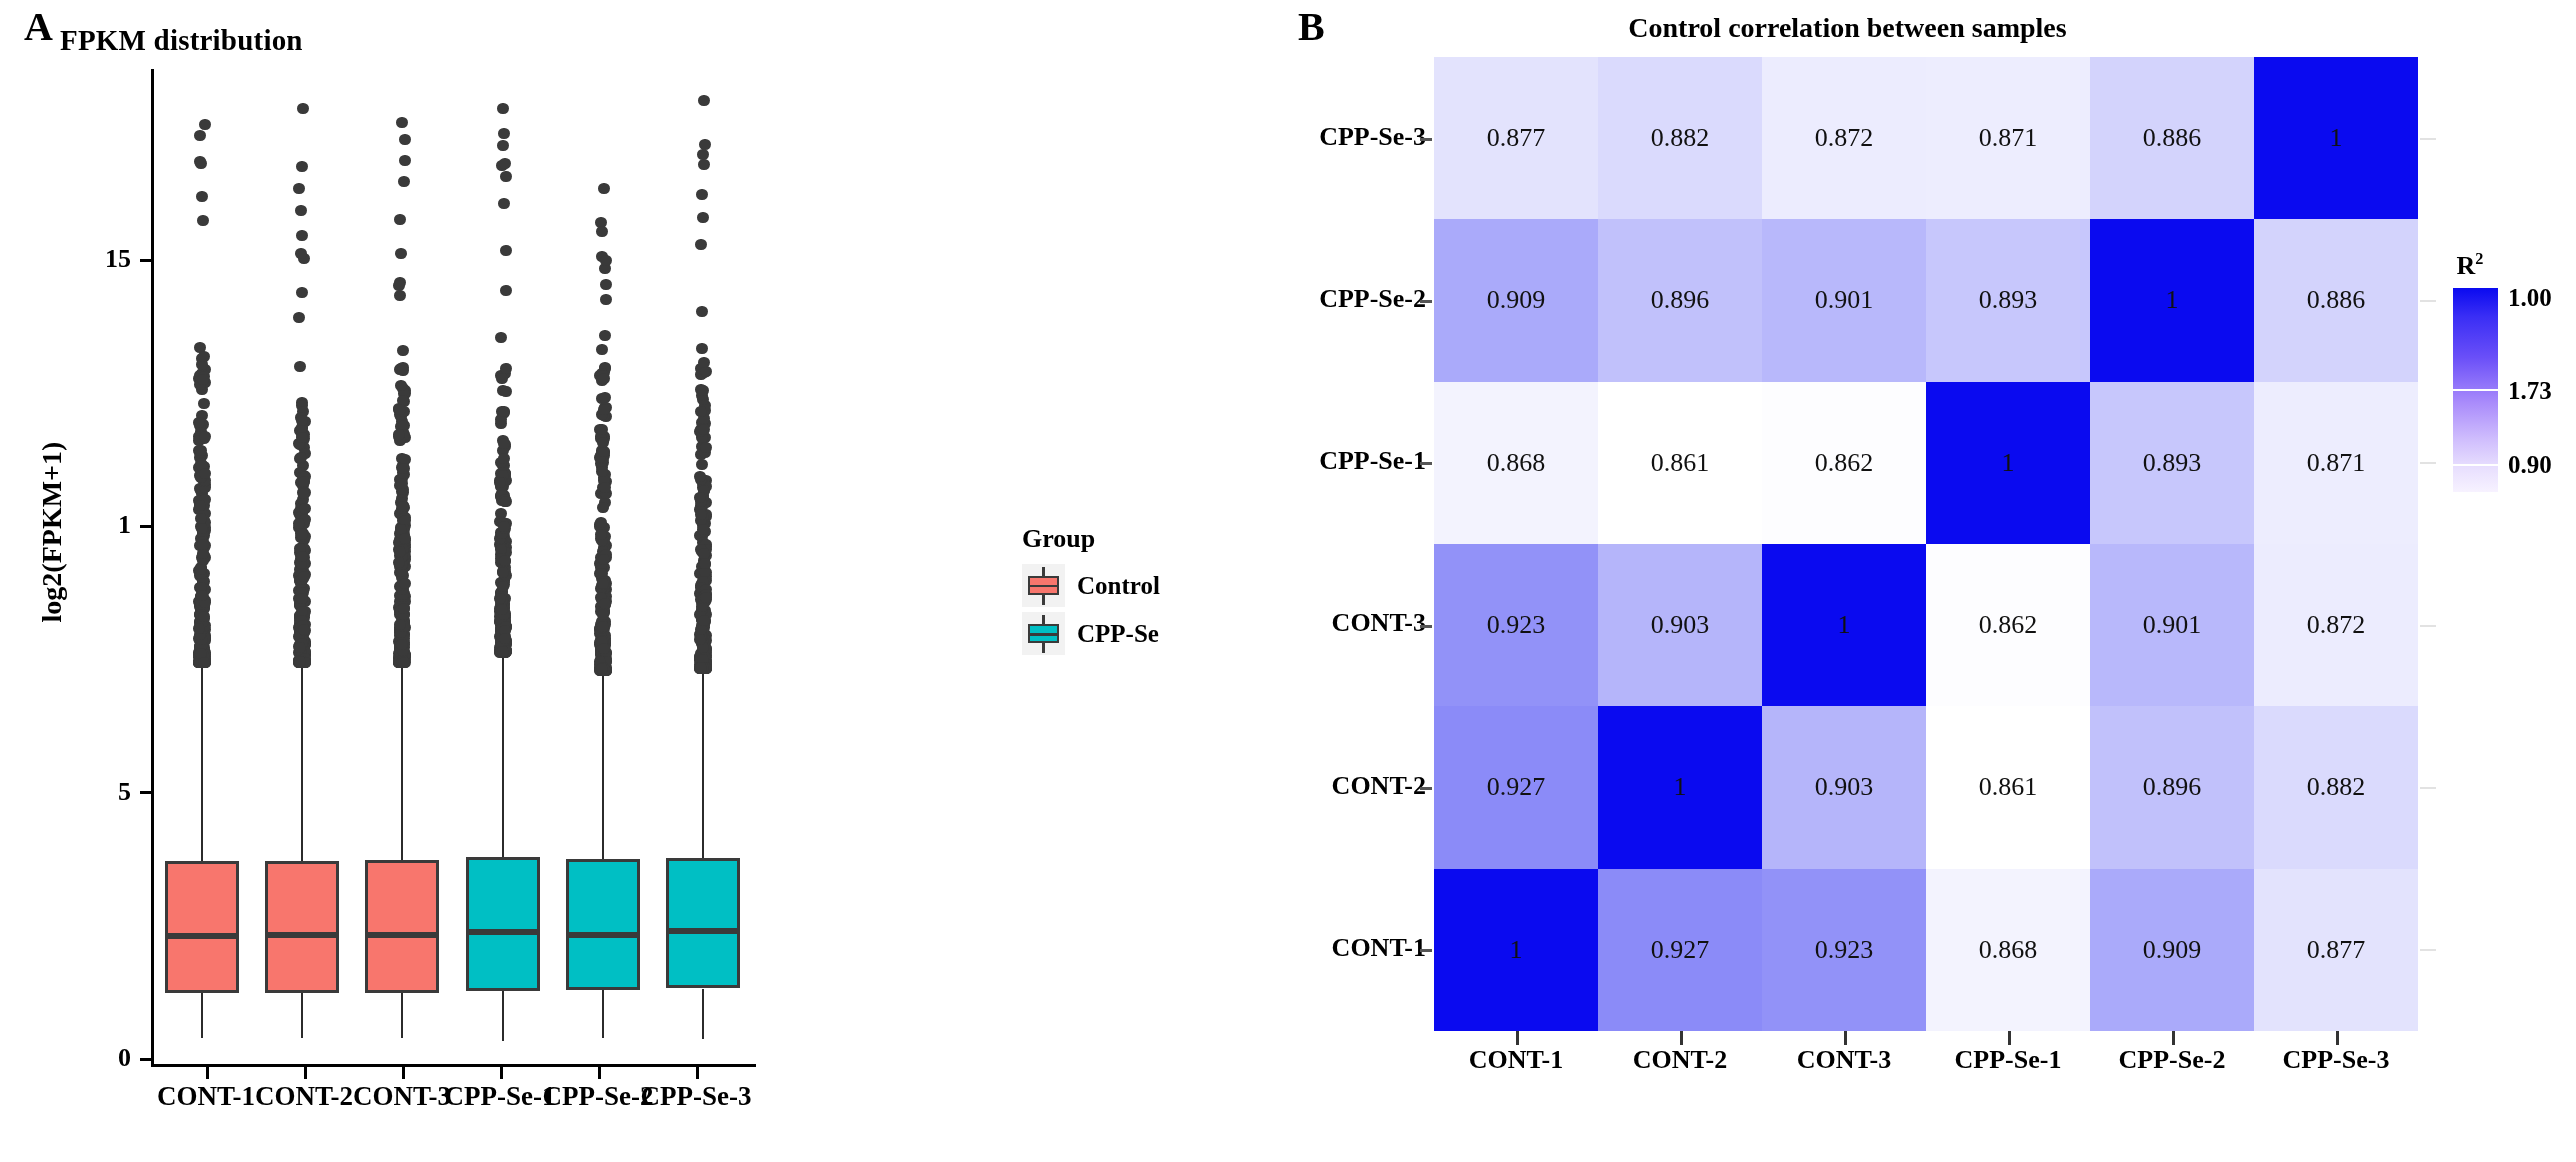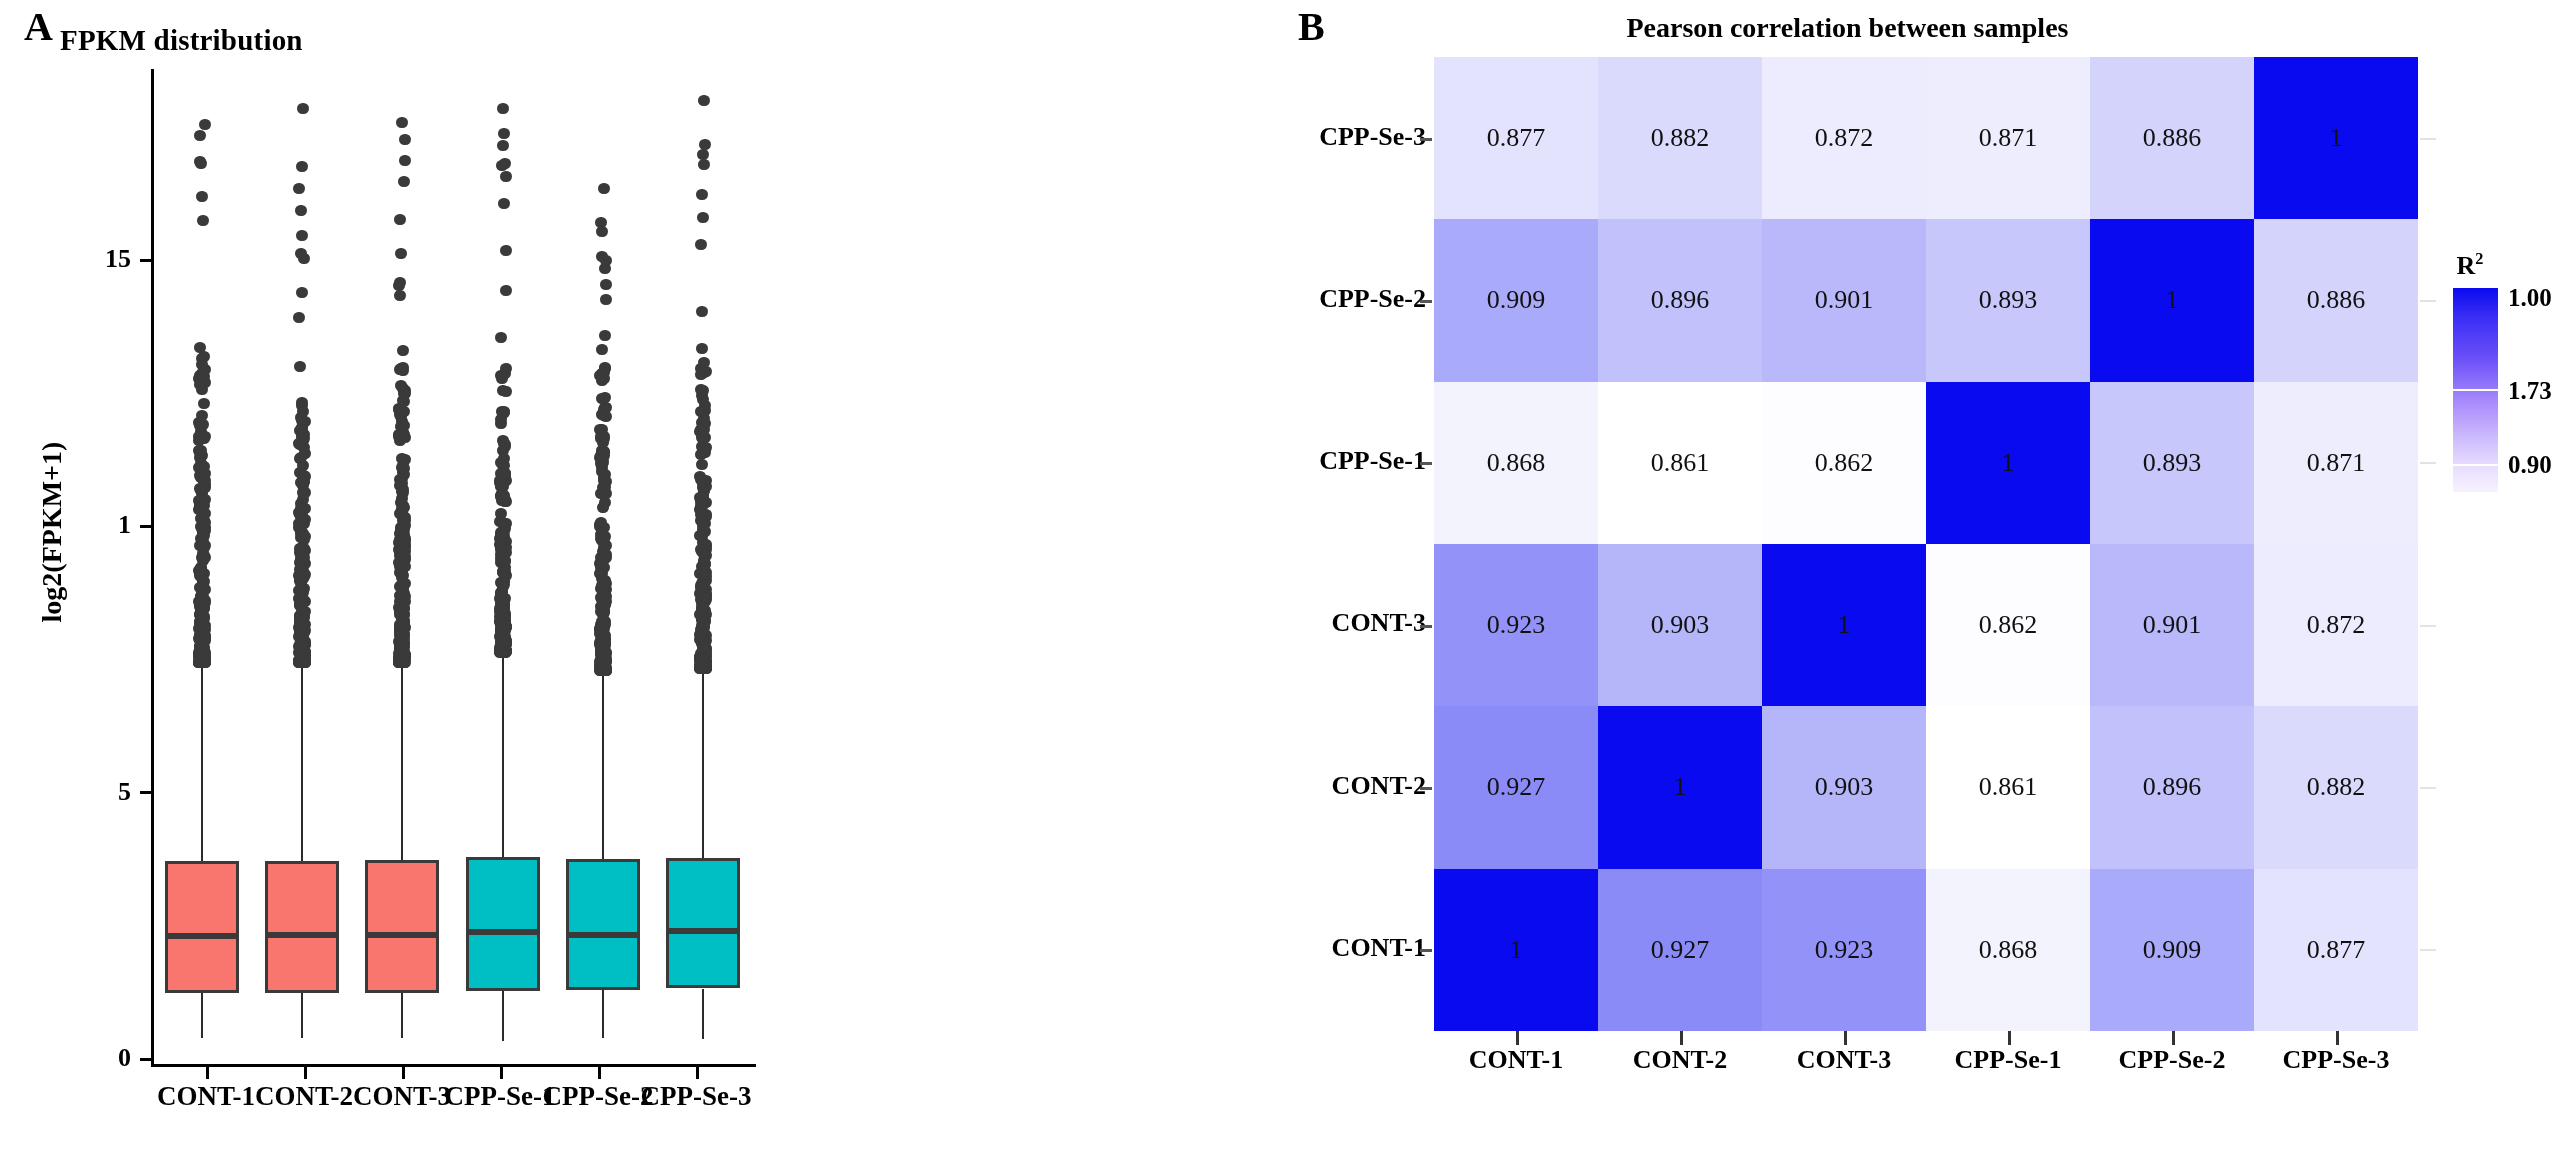--- a/index.html
+++ b/index.html
@@ -1758,27 +1758,50 @@
 
   <div class="xtick-mark" style="left:500px;"></div>
   <div class="xtick-label" style="left:410px;">CPP-Se-1</div>
 
   <div class="xtick-mark" style="left:598px;"></div>
   <div class="xtick-label" style="left:508px;">CPP-Se-2</div>
 
   <div class="xtick-mark" style="left:696px;"></div>
   <div class="xtick-label" style="left:606px;">CPP-Se-3</div>
 
+  <div id="legend-a">
+    <div id="legend-a-title">Group</div>
+
+    <div class="legend-row">
+      <div class="legend-key">
+        <div class="kwh" style="top:2.6px;height:10.3px;"></div>
+        <div class="kwh" style="bottom:2.6px;height:10.3px;"></div>
+        <div class="kbox" style="background:#F8766D;"></div>
+        <div class="kmed"></div>
+      </div>
+      <div class="legend-label">Control</div>
+    </div>
+
+    <div class="legend-row">
+      <div class="legend-key">
+        <div class="kwh" style="top:2.6px;height:10.3px;"></div>
+        <div class="kwh" style="bottom:2.6px;height:10.3px;"></div>
+        <div class="kbox" style="background:#00BFC4;"></div>
+        <div class="kmed"></div>
+      </div>
+      <div class="legend-label">CPP-Se</div>
+    </div>
+  </div>
 </div>
 
 <div id="panel-b">
 
   <div class="panel-letter" style="left:26px;top:3.4px;">B</div>
 
-  <div id="panel-b-title">Pearson correlation between samples</div>
+  <div id="panel-b-title">Control correlation between samples</div>
 
   <div id="heat-grid">
       <div class="hcell" style="background: rgb(227, 227, 253);">0.877</div>
       <div class="hcell" style="background: rgb(218, 218, 253);">0.882</div>
       <div class="hcell" style="background: rgb(236, 236, 254);">0.872</div>
       <div class="hcell" style="background: rgb(237, 237, 254);">0.871</div>
       <div class="hcell" style="background: rgb(211, 211, 252);">0.886</div>
       <div class="hcell" style="background: rgb(10, 10, 240);">1</div>
       <div class="hcell" style="background: rgb(170, 170, 250);">0.909</div>
       <div class="hcell" style="background: rgb(193, 193, 251);">0.896</div>

